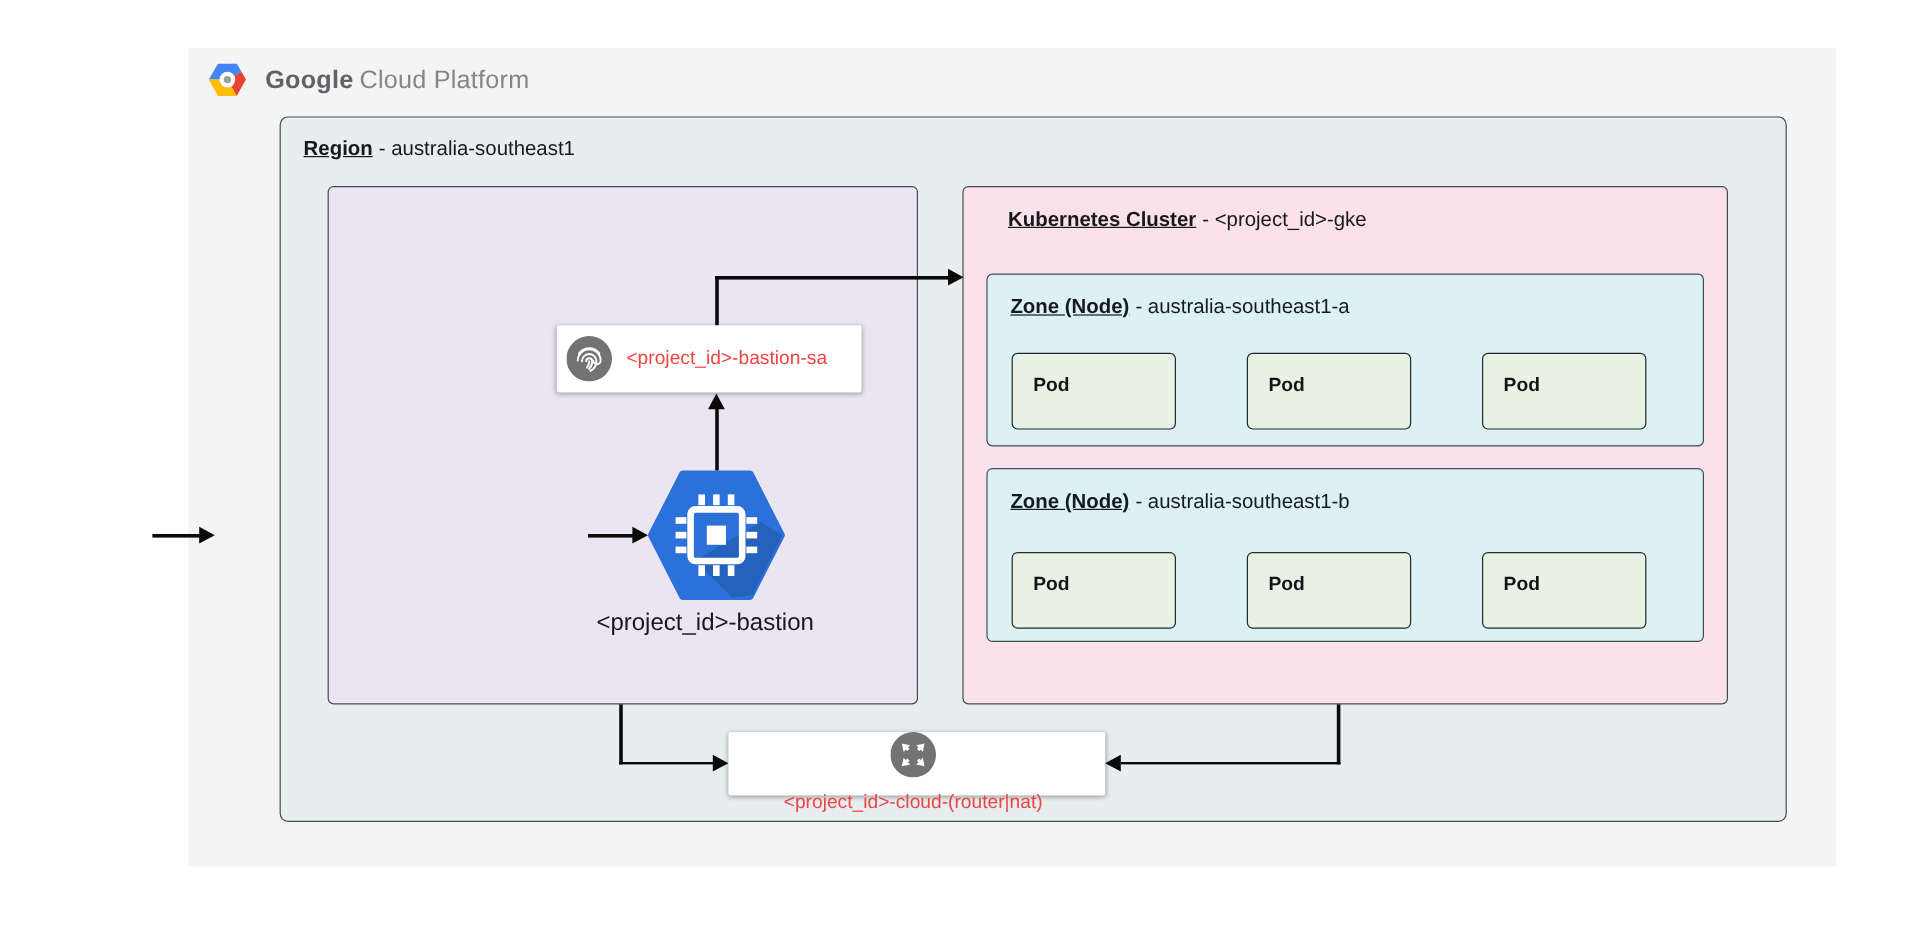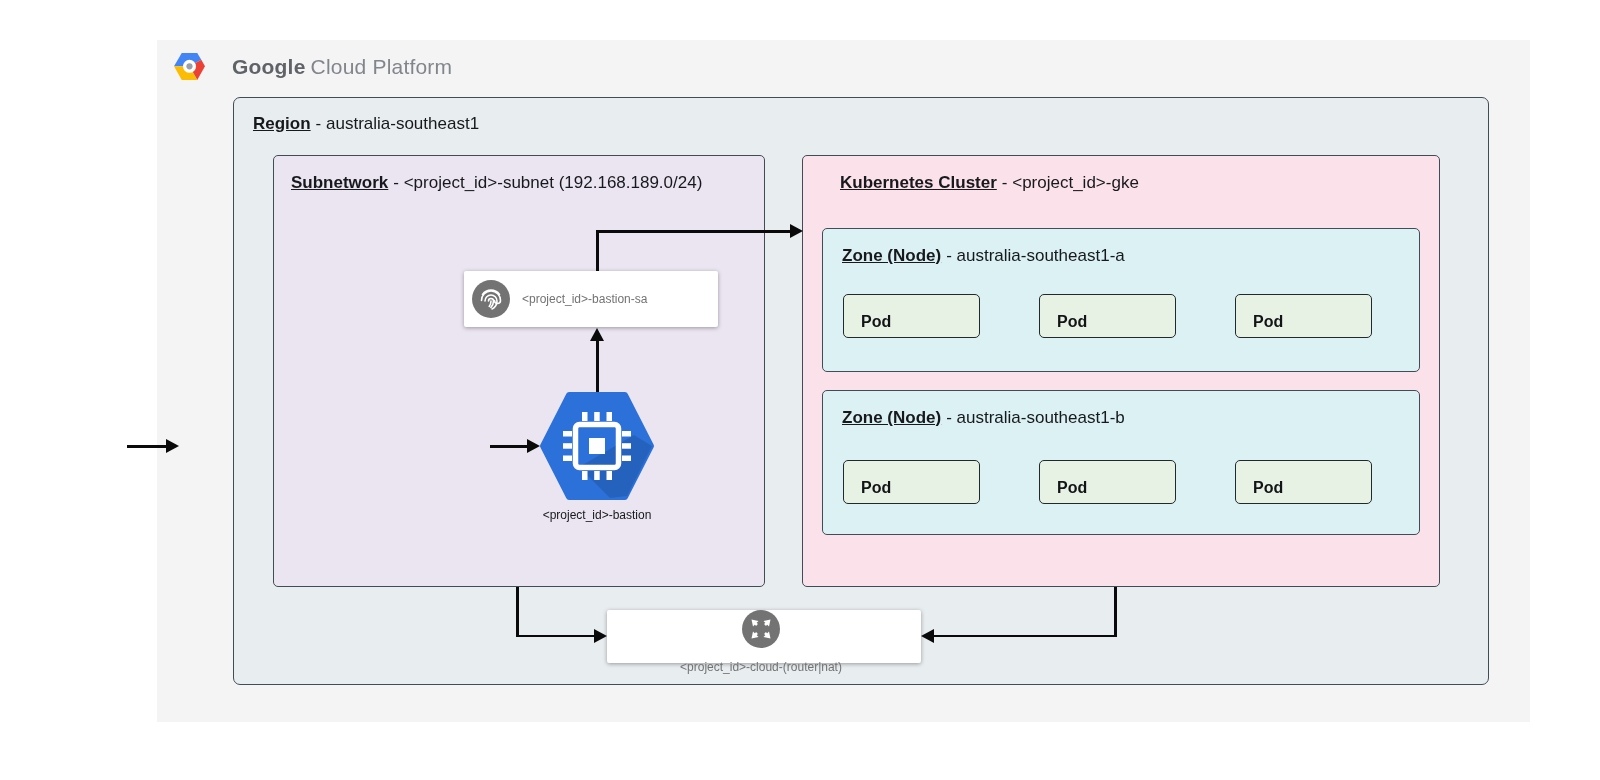--- a/index.html
+++ b/index.html
@@ -1,54 +1,54 @@
 <!DOCTYPE html>
 <html><head>
 <meta charset="utf-8">
 <style>
   * { margin:0; padding:0; box-sizing:border-box; }
   html,body { width:1600px; height:780px; background:#ffffff; font-family:"Liberation Sans","DejaVu Sans",sans-serif; }
   #stage { position:relative; width:1600px; height:780px; background:#ffffff; overflow:hidden; }
 
   .canvas { position:absolute; left:157px; top:40px; width:1373px; height:682px; background:#f4f4f5; }
 
-  .gcp-logo { position:absolute; left:174px; top:53px; display:flex; align-items:center; gap:27px; }
+  .gcp-logo { position:absolute; left:174px; top:53px; display:flex; align-items:center; gap:16px; }
   .gcp-logo svg { width:31px; height:27px; }
   .logo-text { font-size:21px; letter-spacing:.2px; }
   .logo-google { color:#5f6368; font-weight:700; }
   .logo-suffix { color:#80868b; font-weight:400; margin-left:5px; }
 
   .zone-frame { position:absolute; border:1.4px solid #414d56; border-radius:5px; }
   .region-box   { left:233px; top:97px;  width:1256px; height:588px; background:#e8edf0; border-radius:7px; }
   .subnet-box   { left:273px; top:155px; width:492px;  height:432px; background:#ebe5f2; }
   .cluster-box  { left:802px; top:155px; width:638px;  height:432px; background:#fbe1e9; }
   .zone-a-box   { left:822px; top:228px; width:598px;  height:144px; background:#dbf1f4; }
   .zone-b-box   { left:822px; top:390px; width:598px;  height:145px; background:#dbf1f4; }
 
   .hdr { position:absolute; font-size:17px; color:#17191c; white-space:nowrap; }
   .hdr b { font-weight:700;text-decoration:underline; }
   .rest { margin-left:5px; font-weight:400; }
 
-  .pod { position:absolute; width:137px; height:44px; background:#e8f2e4; border:1.8px solid #22292e; border-radius:5px; }
+  .pod { position:absolute; width:137px; height:64px; background:#e8f2e4; border:1.8px solid #22292e; border-radius:5px; }
   .pod-label { position:absolute; left:17px; top:18px; font-size:16px; font-weight:700; color:#121417; }
 
   .card { position:absolute; background:#ffffff; border-radius:2px; box-shadow:0 1px 4px rgba(0,0,0,.35); display:flex; align-items:center; gap:12px; padding:0 14px 0 8px; }
   .card .badge { width:38px; height:38px; flex:0 0 38px; }
-  .card .card-label { font-size:12px; color:#737373; white-space:nowrap; }
+  .card .card-label { font-size:16px; color:#ef4444; white-space:nowrap; }
 
   .fw-card { left:178px; top:421px; width:312px; height:53px; }
   .sa-card { left:464px; top:271px; width:254px; height:56px; }
   .rt-card { left:607px; top:610px; width:314px; height:53px;flex-direction:column; }
 
   .laptop-card { position:absolute; left:37px; top:385px; width:90px; height:127px; background:#ffffff; border:1px solid #cfd2d4; box-shadow:0 1px 2px rgba(0,0,0,.12); }
   .laptop-icon { position:absolute; left:13px; top:18px; width:64px; height:52px; }
   .laptop-label { position:absolute; left:0; right:0; bottom:16px; text-align:center; font-size:13px; color:#17191c; }
 
   .hex-wrap { position:absolute; left:539px; top:391px; width:116px; height:112px; }
-  .bastion-label { position:absolute; left:497px; top:508px; width:200px; text-align:center; font-size:12px; color:#17191c; white-space:nowrap; }
+  .bastion-label { position:absolute; left:497px; top:508px; width:200px; font-size:20px; color:#17191c; white-space:nowrap; }
 
   .hline { position:absolute; height:2.6px; background:#0a0a0a; }
   .vline { position:absolute; width:2.6px; background:#0a0a0a; }
   .head-r { position:absolute; width:0; height:0; border-top:7px solid transparent; border-bottom:7px solid transparent; border-left:13px solid #0a0a0a; }
   .head-l { position:absolute; width:0; height:0; border-top:7px solid transparent; border-bottom:7px solid transparent; border-right:13px solid #0a0a0a; }
   .head-u { position:absolute; width:0; height:0; border-left:7px solid transparent; border-right:7px solid transparent; border-bottom:13px solid #0a0a0a; }
 </style>
 </head>
 <body>
 
@@ -64,21 +64,20 @@
       <circle cx="50" cy="43" r="21" fill="#ffffff"></circle>
       <circle cx="50" cy="43" r="10" fill="#9aa0a6"></circle>
     </svg>
     <span class="logo-text"><span class="logo-google">Google</span><span class="logo-suffix">Cloud Platform</span></span>
   </div>
 
   <div class="zone-frame region-box"></div>
   <div class="hdr" style="left:253px; top:114px;"><b>Region</b><span class="rest">- australia-southeast1</span></div>
 
   <div class="zone-frame subnet-box"></div>
-  <div class="hdr" style="left:291px; top:173px;"><b>Subnetwork</b><span class="rest">- &lt;project_id&gt;-subnet (192.168.189.0/24)</span></div>
 
   <div class="zone-frame cluster-box"></div>
   <div class="hdr" style="left:840px; top:173px;"><b>Kubernetes Cluster</b><span class="rest">- &lt;project_id&gt;-gke</span></div>
 
   <div class="zone-frame zone-a-box"></div>
   <div class="hdr" style="left:842px; top:246px;"><b>Zone (Node)</b><span class="rest">- australia-southeast1-a</span></div>
   <div class="pod" style="left:843px; top:294px;">
       <span class="pod-label">Pod</span>
     </div>
   <div class="pod" style="left:1039px; top:294px;">

